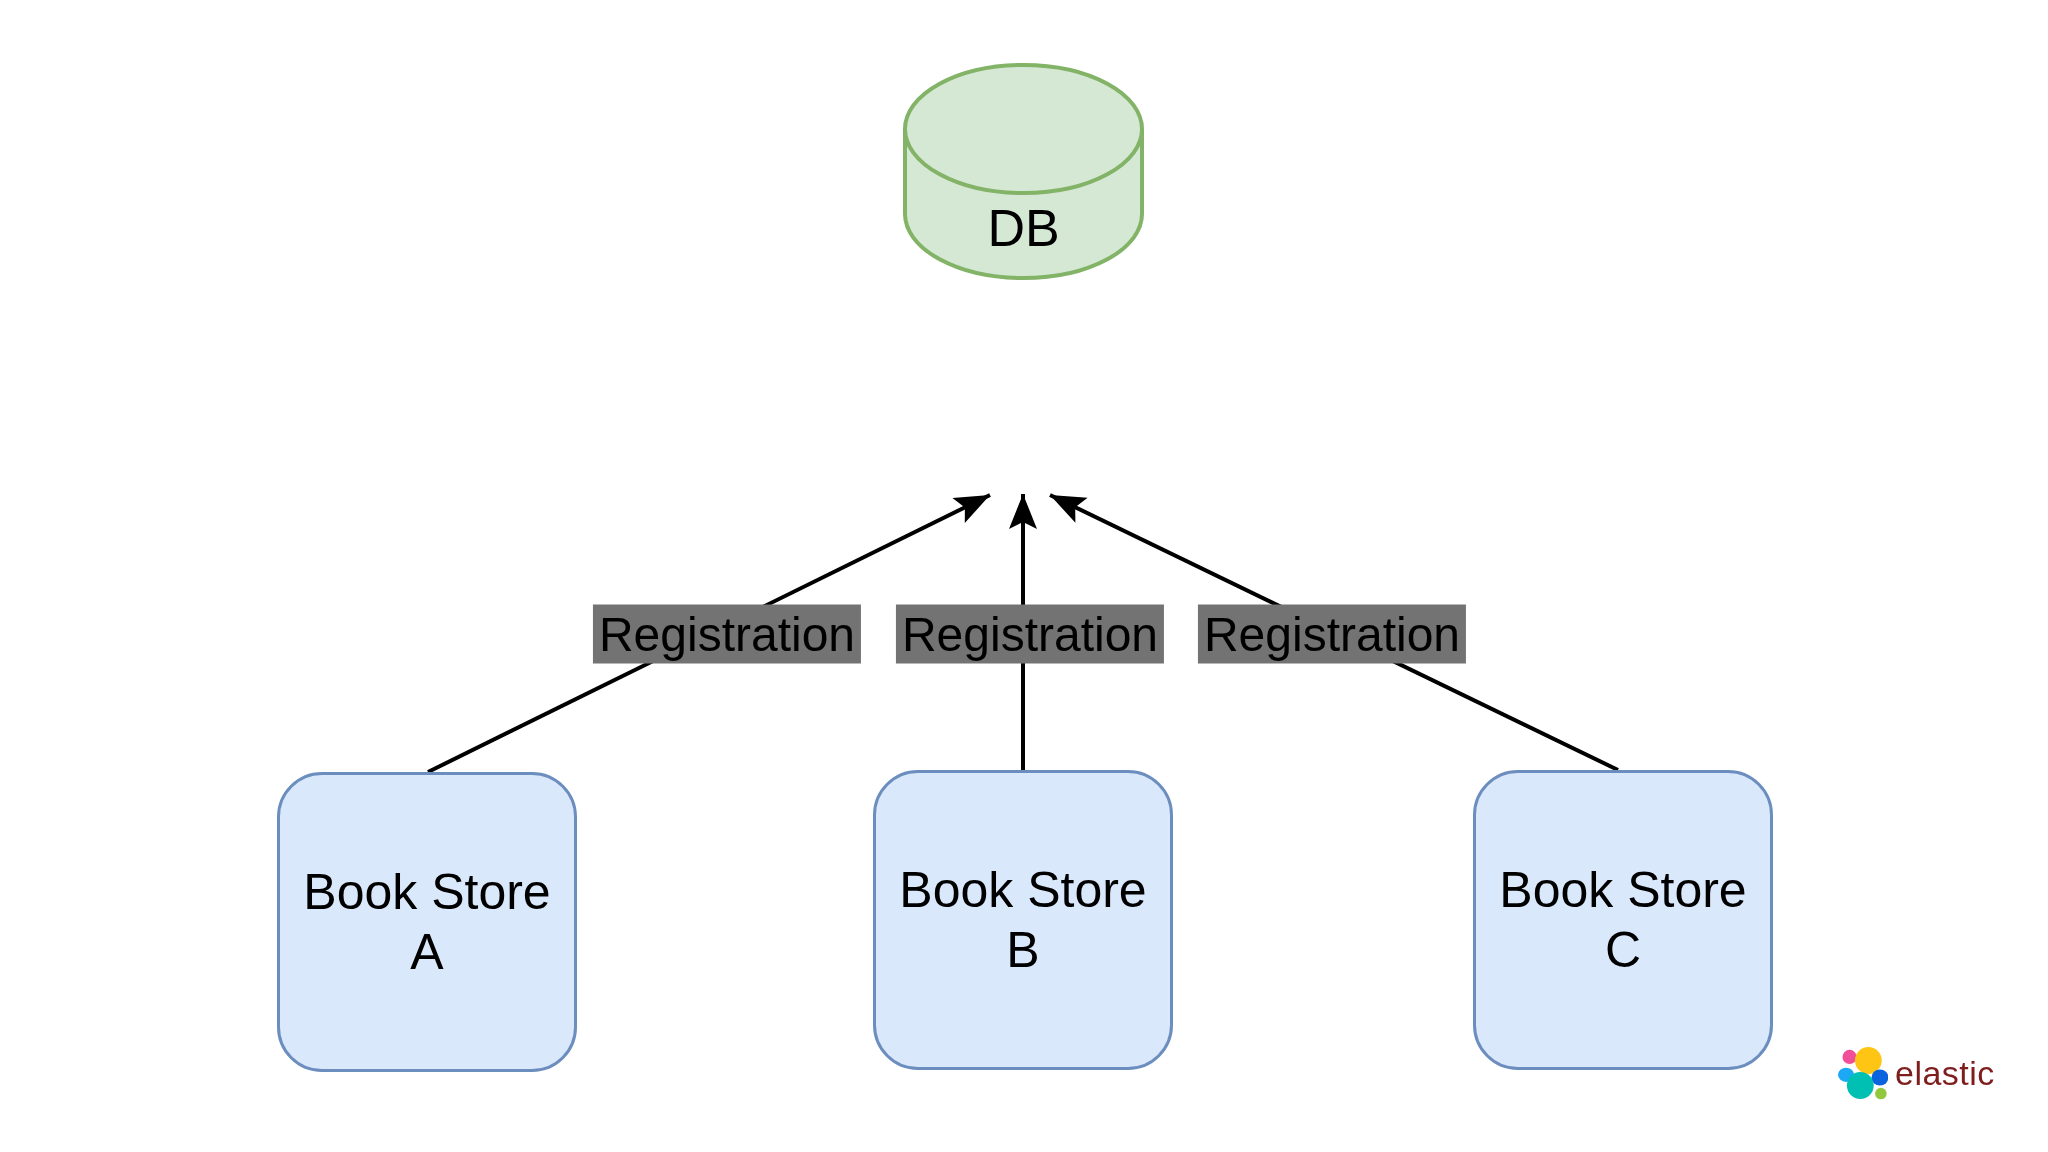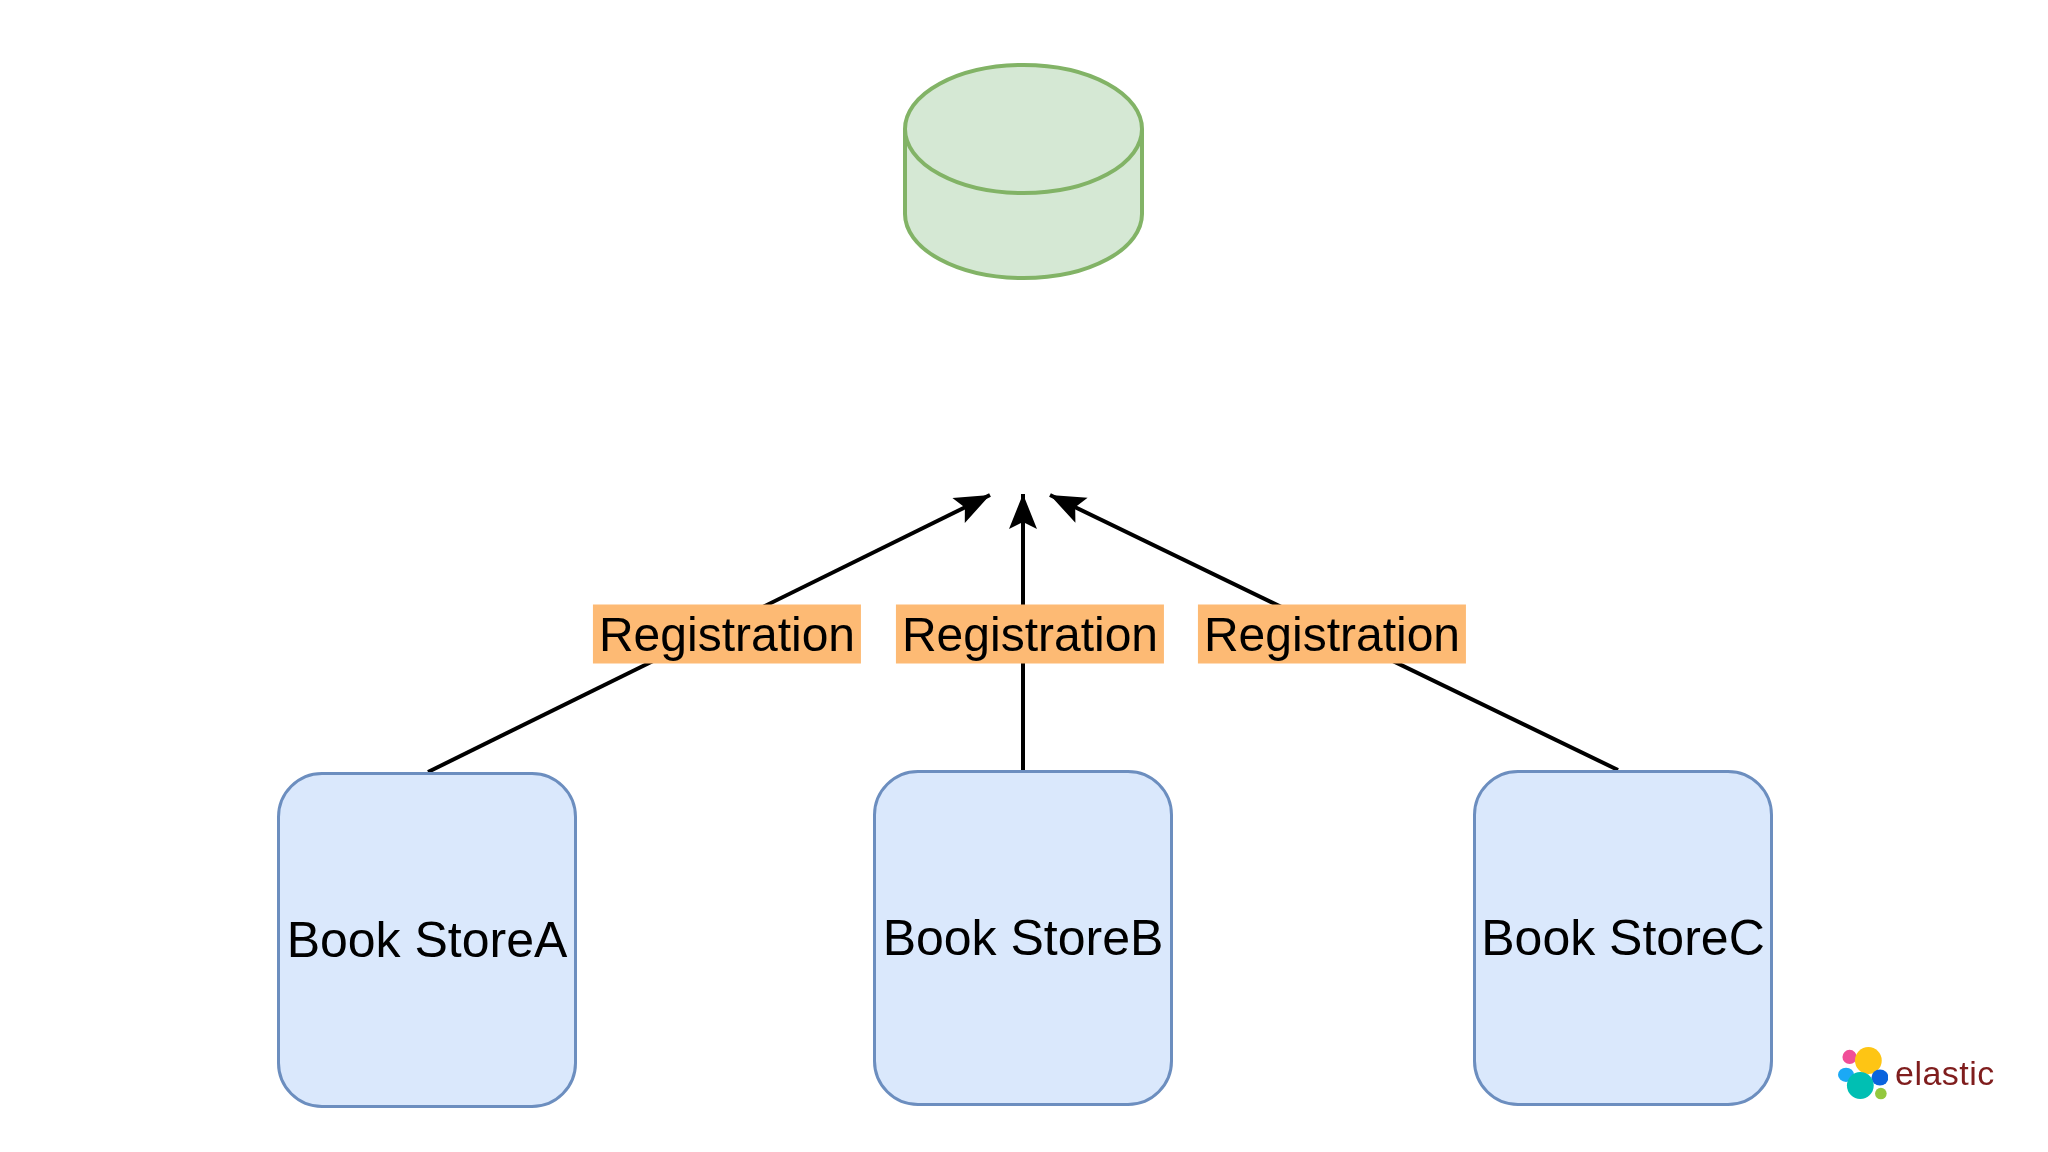--- a/index.html
+++ b/index.html
@@ -42,39 +42,39 @@
     width: 237px; height: 60px;
     line-height: 60px;
     text-align: center;
     font-size: 52px;
     color: #000;
   }
 
   
   .store-node {
     position: absolute;
-    width: 300px; height: 336px;
+    width: 300px; height: 300px;
     border: 3px solid;
     border-radius: 45px;
     box-sizing: border-box;
-    display: flex; 
+    display: flex; flex-direction: column;
     align-items: center; justify-content: center;
     font-size: 50px;
     line-height: 1.2;
     text-align: center;
   }
   .store-a { left: 277px; top: 772px; }
   .store-b { left: 873px; top: 770px; }
   .store-c { left: 1473px; top: 770px; }
 
   
   .edge-label {
     position: absolute;
     transform: translate(-50%, -50%);
-    background: #fdba74;
+    background: #737373;
     padding: 2px 6px;
     font-size: 48px;
     white-space: nowrap;
   }
   .edge-label-1 { left: 727px;  top: 634px; }
   .edge-label-2 { left: 1030px; top: 634px; }
   .edge-label-3 { left: 1332px; top: 634px; }
 
   
   .watermark {
@@ -105,20 +105,21 @@
     <line x1="428" y1="772" x2="990" y2="495" stroke-width="4" marker-end="url(#arrowhead)" stroke="#000000"></line>
     <line x1="1023" y1="770" x2="1023" y2="494" stroke-width="4" marker-end="url(#arrowhead)" stroke="#000000"></line>
     <line x1="1618" y1="770" x2="1050" y2="495" stroke-width="4" marker-end="url(#arrowhead)" stroke="#000000"></line>
 
     <g>
       <path d="M905,129 L905,214 A118.5,64 0 0 0 1142,214 L1142,129 A118.5,64 0 0 0 905,129 Z" stroke-width="4" stroke-linejoin="round" fill="#d5e8d4" stroke="#82b366"></path>
       <path d="M905,129 A118.5,64 0 0 0 1142,129" fill="none" stroke-width="4" stroke="#82b366"></path>
     </g>
   </svg>
 
+  <div class="db-label" style="color: rgb(0, 0, 0);">DB</div>
 
   <div class="store-node store-a" style="background-color: rgb(218, 232, 252); border-color: rgb(108, 142, 191); color: rgb(0, 0, 0);">
     <span>Book Store</span>
     <span>A</span>
   </div>
   <div class="store-node store-b" style="background-color: rgb(218, 232, 252); border-color: rgb(108, 142, 191); color: rgb(0, 0, 0);">
     <span>Book Store</span>
     <span>B</span>
   </div>
   <div class="store-node store-c" style="background-color: rgb(218, 232, 252); border-color: rgb(108, 142, 191); color: rgb(0, 0, 0);">

